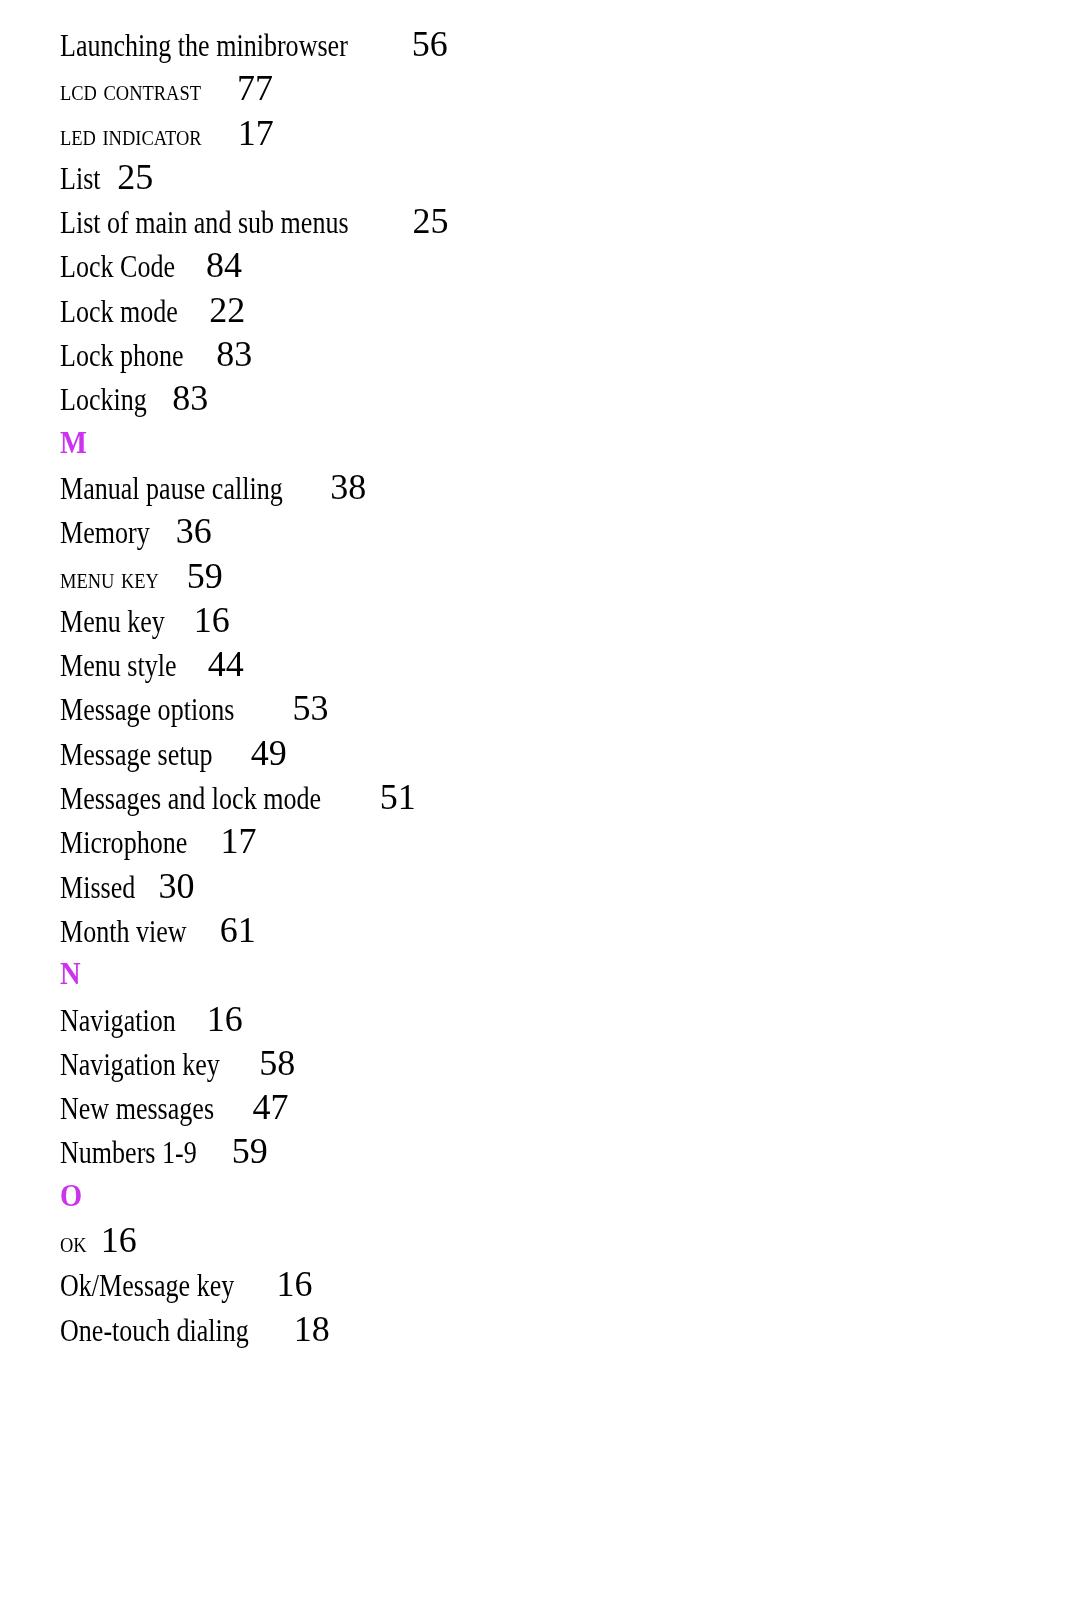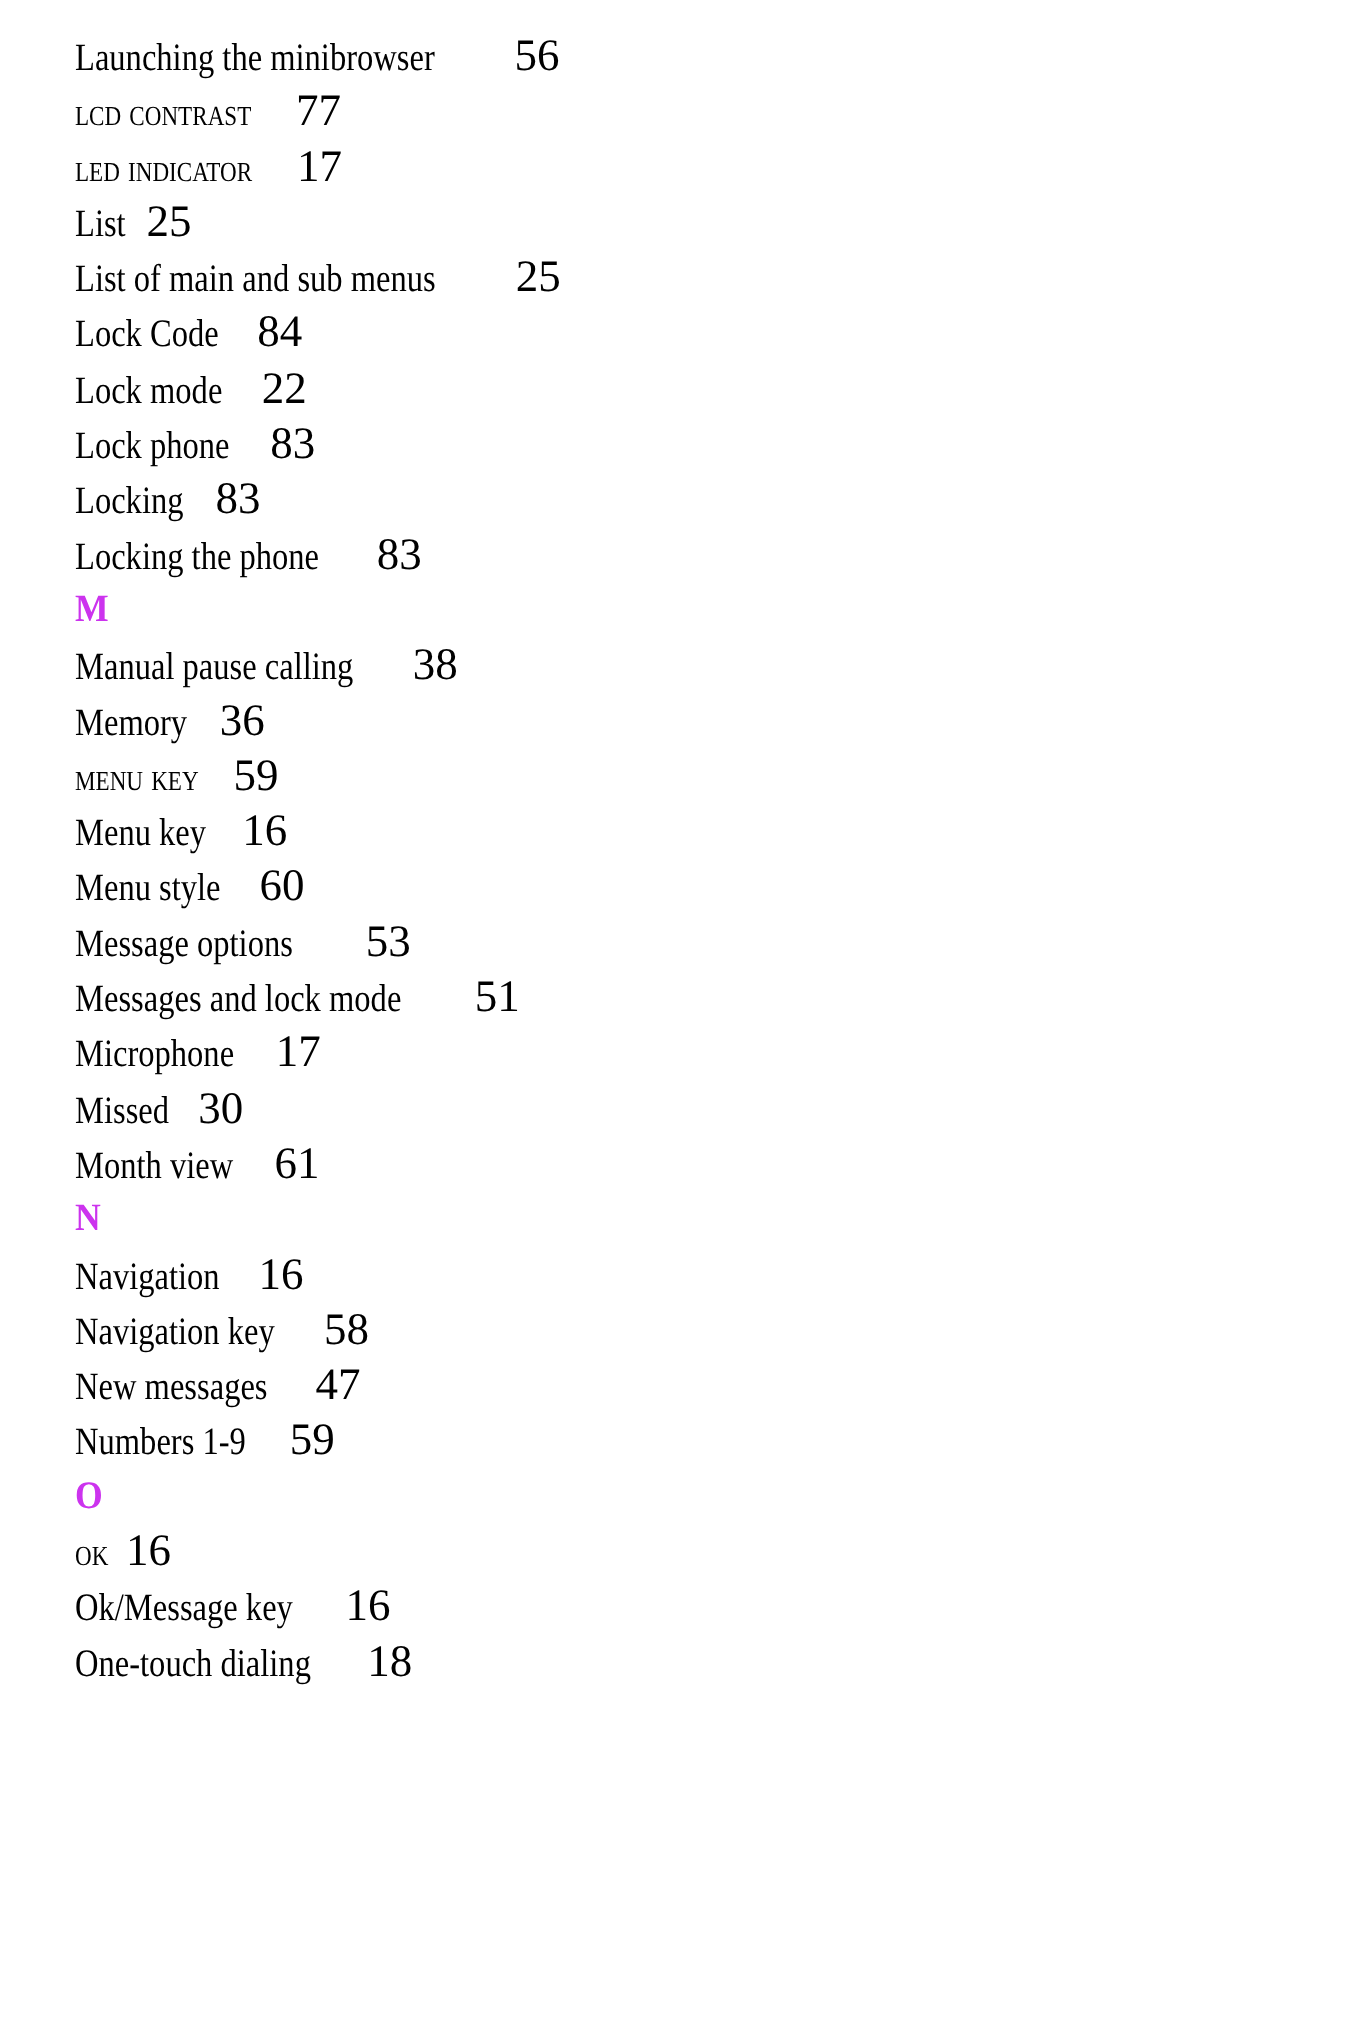--- a/index.html
+++ b/index.html
@@ -83,28 +83,28 @@
   <div id="index-list">
       <div class="entry"><span class="entry-label">Launching the minibrowser</span><span class="entry-page" style="margin-left: 9px;">56</span></div>
       <div class="entry"><span class="entry-label smallcaps">LCD Contrast</span><span class="entry-page" style="margin-left: 9px;">77</span></div>
       <div class="entry"><span class="entry-label smallcaps">LED indicator</span><span class="entry-page" style="margin-left: 9px;">17</span></div>
       <div class="entry"><span class="entry-label">List</span><span class="entry-page" style="margin-left: 9px;">25</span></div>
       <div class="entry"><span class="entry-label">List of main and sub menus</span><span class="entry-page" style="margin-left: 9px;">25</span></div>
       <div class="entry"><span class="entry-label">Lock Code</span><span class="entry-page" style="margin-left: 9px;">84</span></div>
       <div class="entry"><span class="entry-label">Lock mode</span><span class="entry-page" style="margin-left: 9px;">22</span></div>
       <div class="entry"><span class="entry-label">Lock phone</span><span class="entry-page" style="margin-left: 9px;">83</span></div>
       <div class="entry"><span class="entry-label">Locking</span><span class="entry-page" style="margin-left: 9px;">83</span></div>
-      <div class="entry"><span class="entry-label">Locking the phone</span><span class="entry-page" style="margin-left: 9px;">83</span></div>
       <div class="letter-heading"><span class="letter-heading-text" style="color: rgb(204, 51, 238);">M</span></div>
       <div class="entry"><span class="entry-label">Manual pause calling</span><span class="entry-page" style="margin-left: 5px;">38</span></div>
       <div class="entry"><span class="entry-label">Memory</span><span class="entry-page" style="margin-left: 9px;">36</span></div>
       <div class="entry"><span class="entry-label smallcaps">MENU key</span><span class="entry-page" style="margin-left: 9px;">59</span></div>
       <div class="entry"><span class="entry-label">Menu key</span><span class="entry-page" style="margin-left: 9px;">16</span></div>
-      <div class="entry"><span class="entry-label">Menu style</span><span class="entry-page" style="margin-left: 9px;">60</span></div>
+      <div class="entry"><span class="entry-label">Menu style</span><span class="entry-page" style="margin-left: 9px;">44</span></div>
       <div class="entry"><span class="entry-label">Message options</span><span class="entry-page" style="margin-left: 25px;">53</span></div>
+      <div class="entry"><span class="entry-label">Message setup</span><span class="entry-page" style="margin-left: 9px;">49</span></div>
       <div class="entry"><span class="entry-label">Messages and lock mode</span><span class="entry-page" style="margin-left: 9px;">51</span></div>
       <div class="entry"><span class="entry-label">Microphone</span><span class="entry-page" style="margin-left: 9px;">17</span></div>
       <div class="entry"><span class="entry-label">Missed</span><span class="entry-page" style="margin-left: 9px;">30</span></div>
       <div class="entry"><span class="entry-label">Month view</span><span class="entry-page" style="margin-left: 9px;">61</span></div>
       <div class="letter-heading"><span class="letter-heading-text" style="color: rgb(204, 51, 238);">N</span></div>
       <div class="entry"><span class="entry-label">Navigation</span><span class="entry-page" style="margin-left: 9px;">16</span></div>
       <div class="entry"><span class="entry-label">Navigation key</span><span class="entry-page" style="margin-left: 9px;">58</span></div>
       <div class="entry"><span class="entry-label">New messages</span><span class="entry-page" style="margin-left: 9px;">47</span></div>
       <div class="entry"><span class="entry-label">Numbers 1-9</span><span class="entry-page" style="margin-left: 9px;">59</span></div>
       <div class="letter-heading"><span class="letter-heading-text" style="color: rgb(204, 51, 238);">O</span></div>

